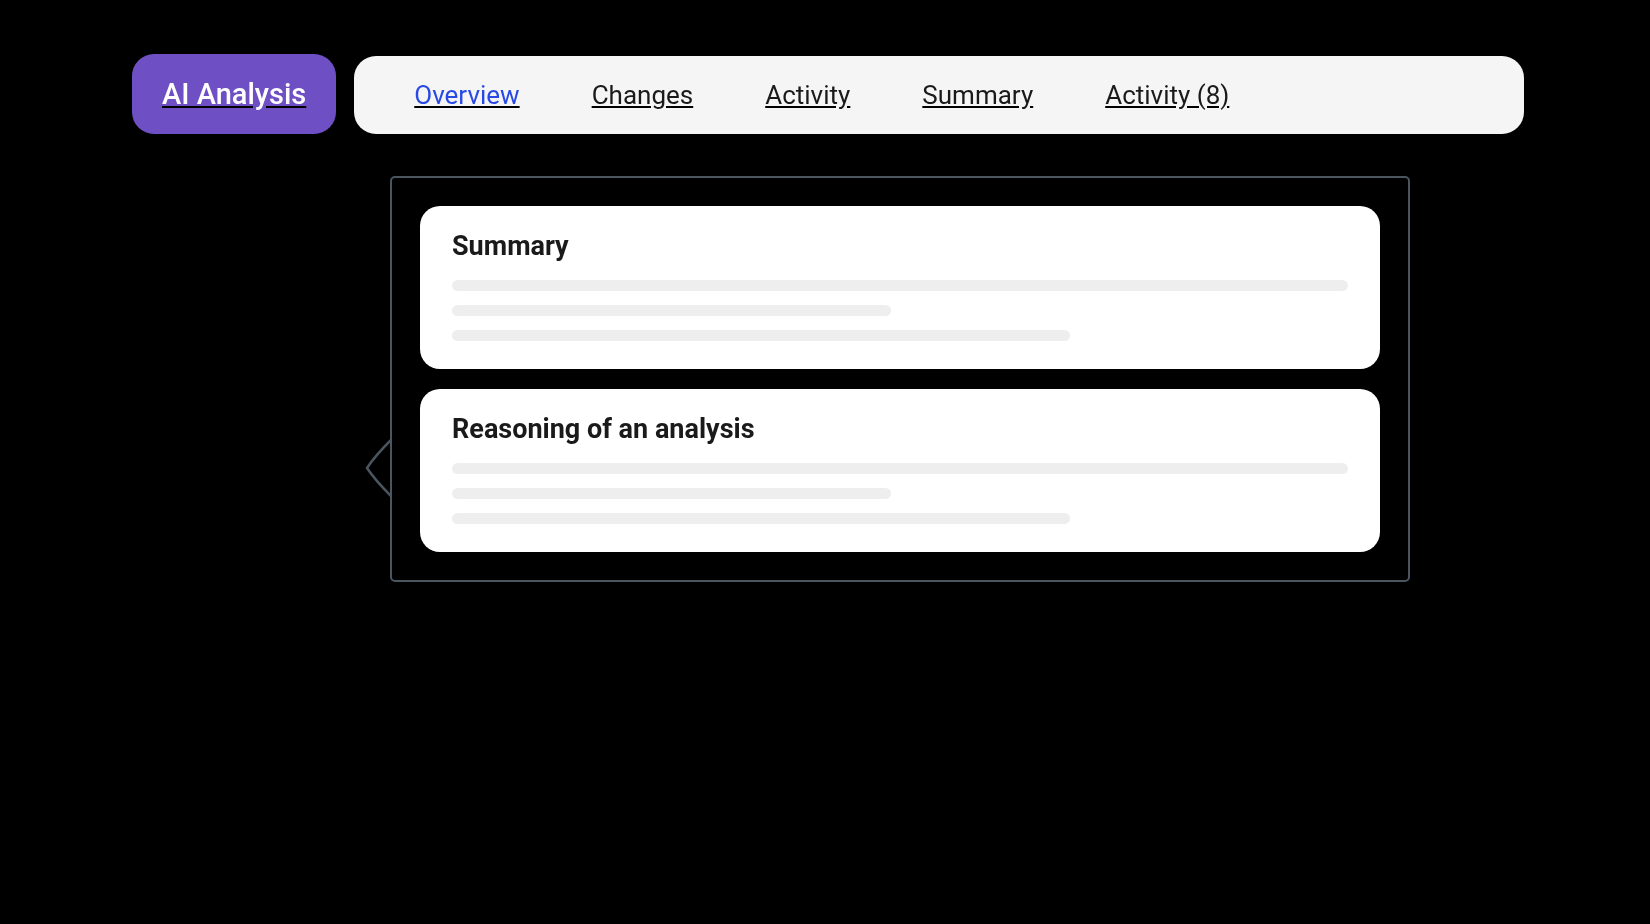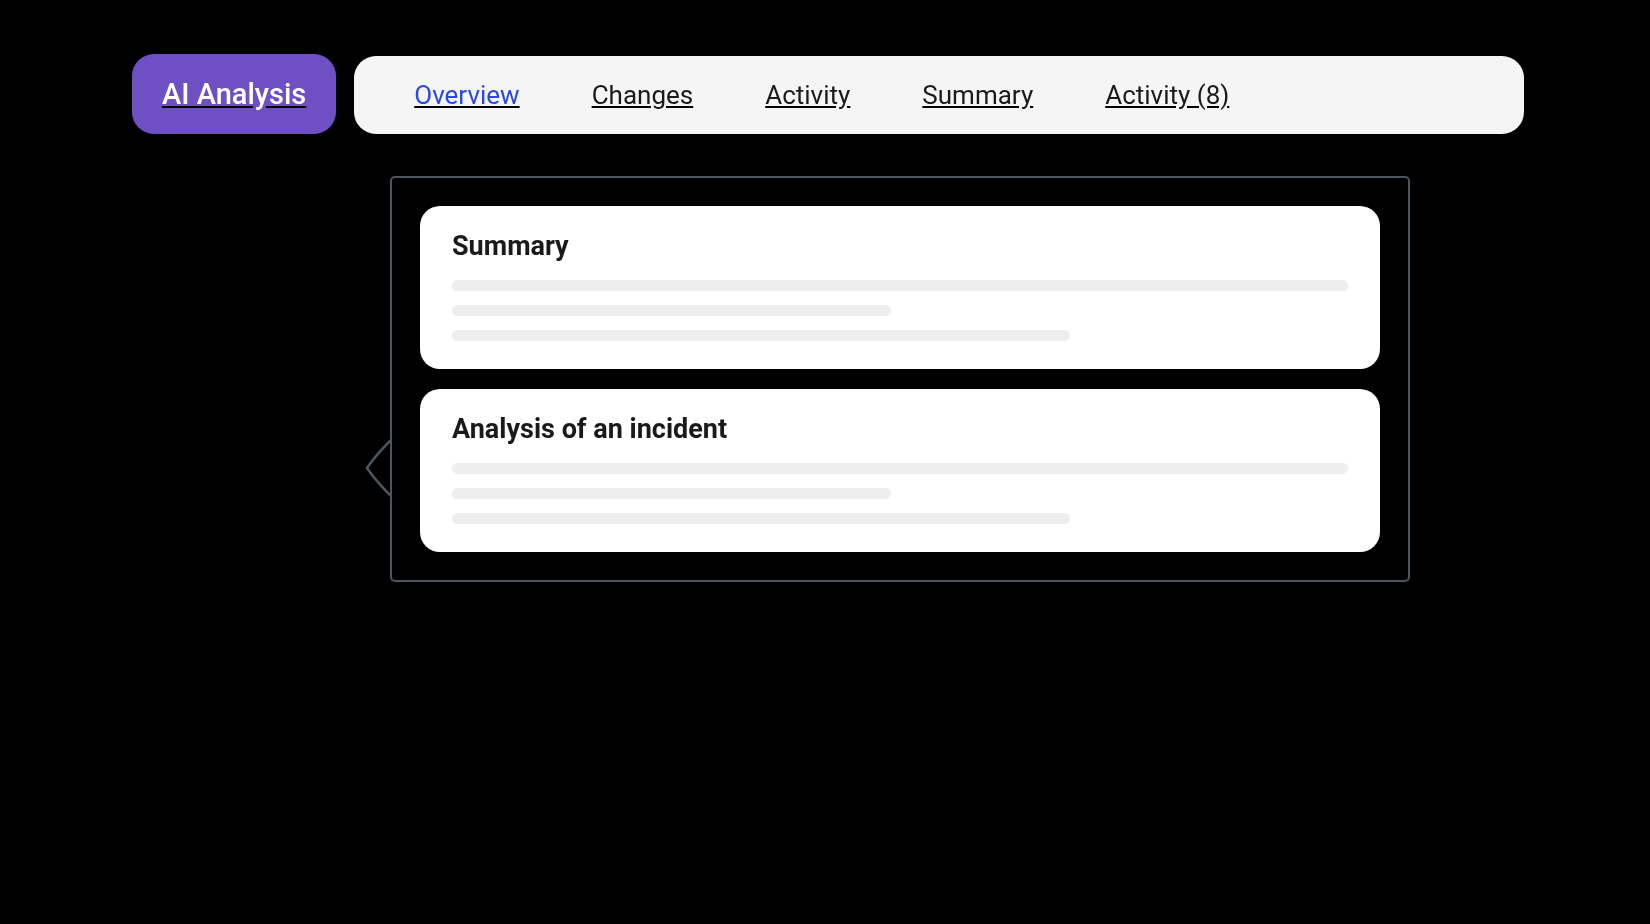--- a/index.html
+++ b/index.html
@@ -126,20 +126,20 @@
       </svg>
     </div>
     <div class="bubble">
       <div class="card">
         <div class="card-title">Summary</div>
         <div class="skeleton-line skel-full"></div>
         <div class="skeleton-line skel-50"></div>
         <div class="skeleton-line skel-70"></div>
       </div>
       <div class="card">
-        <div class="card-title">Analysis of an incident</div>
+        <div class="card-title">Reasoning of an analysis</div>
         <div class="skeleton-line skel-full"></div>
         <div class="skeleton-line skel-50"></div>
         <div class="skeleton-line skel-70"></div>
       </div>
     </div>
   </div>
 </div>
 
 </body></html>

